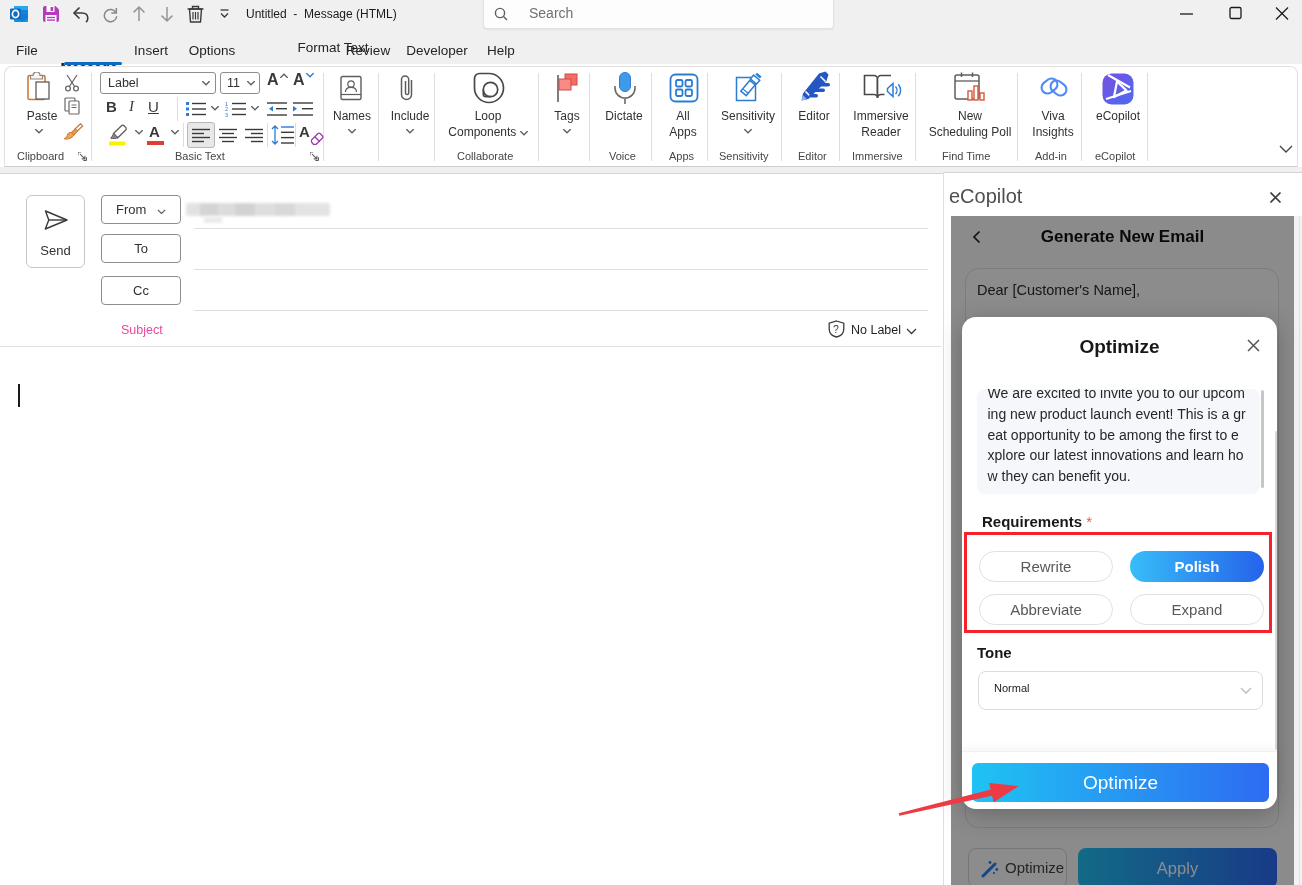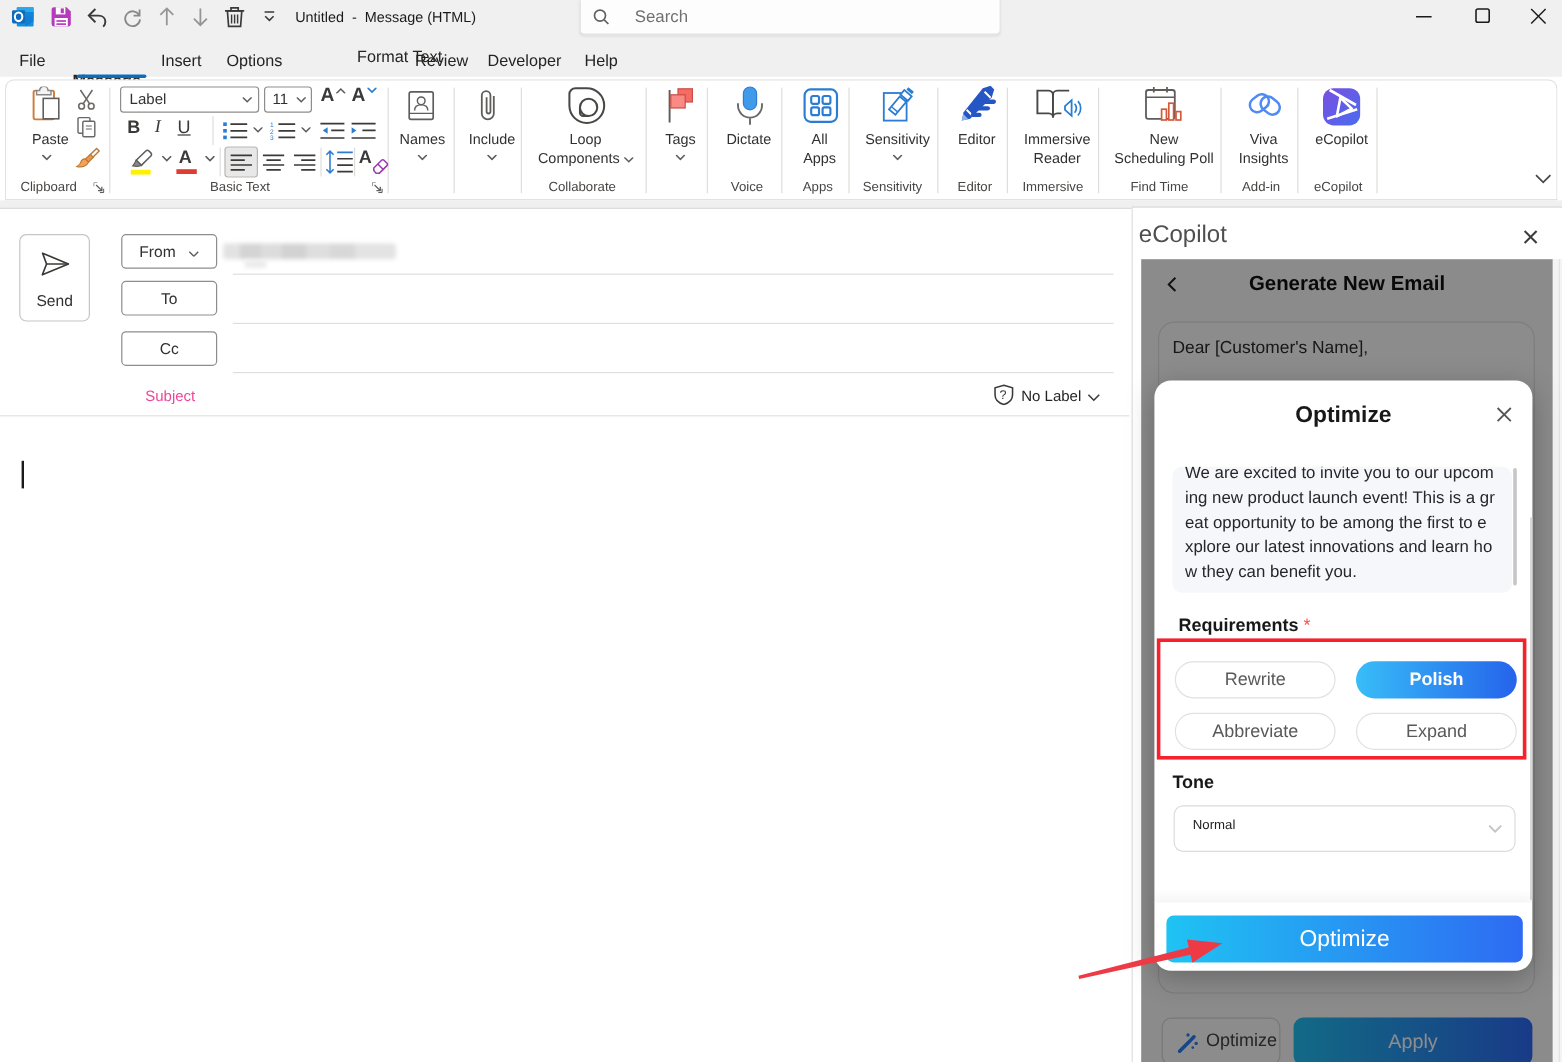--- a/index.html
+++ b/index.html
@@ -408,21 +408,21 @@
   <div class="rib-lab" style="left:1090px;top:83px;">eCopilot</div>
 
   <svg class="abs" style="left:1274px;top:78px;" width="14" height="9" viewBox="0 0 14 9">
       <path d="M1 1l6 6 6-6" fill="none" stroke="#484644" stroke-width="1.4"></path>
     </svg>
 </div>
 <div class="abs" style="left:0;top:167px;width:1302px;height:6px;background:#f0f0f0;"></div>
 
 <div class="abs" id="compose" style="left:0;top:173px;width:943px;height:712px;background:#fff;border-top:1px solid #d6d4d2;">
 
-  <div class="abs" style="left:16px;top:21px;width:59px;height:73px;border:1px solid #c8c6c4;border-radius:6px;">
+  <div class="abs" style="left:26px;top:21px;width:59px;height:73px;border:1px solid #c8c6c4;border-radius:6px;">
     <svg class="abs" style="left:17px;top:14px;" width="24" height="20" viewBox="0 0 24 20">
       <path d="M1.5 1 L23 10 L1.3 19 L4.8 10 z" fill="none" stroke="#3b3a39" stroke-width="1.4" stroke-linejoin="round"></path>
       <path d="M4.8 10 L23 10" stroke="#3b3a39" stroke-width="1.4"></path>
     </svg>
     <div class="abs" style="left:0;top:47px;width:100%;text-align:center;font-size:13px;color:#323130;">Send</div>
   </div>
 
   <div class="abs" style="left:101px;top:21px;width:80px;height:29px;border:1px solid #8f8d8b;border-radius:4px;text-align:center;">
     <span style="font-size:13px;line-height:27px;color:#323130;">From</span>
     <svg style="margin-left:6px;" width="9" height="5.5" viewBox="0 0 9 5.5">

